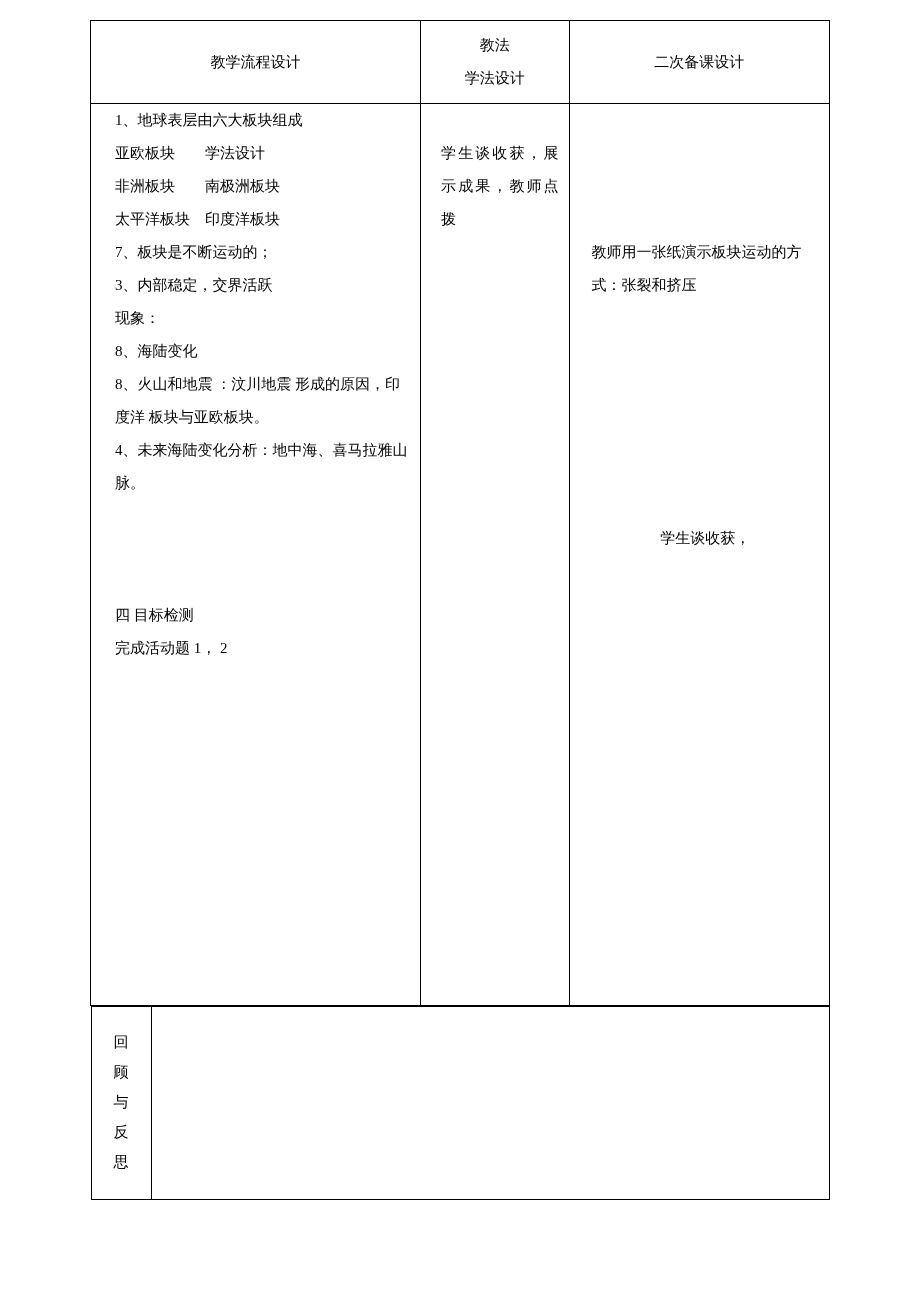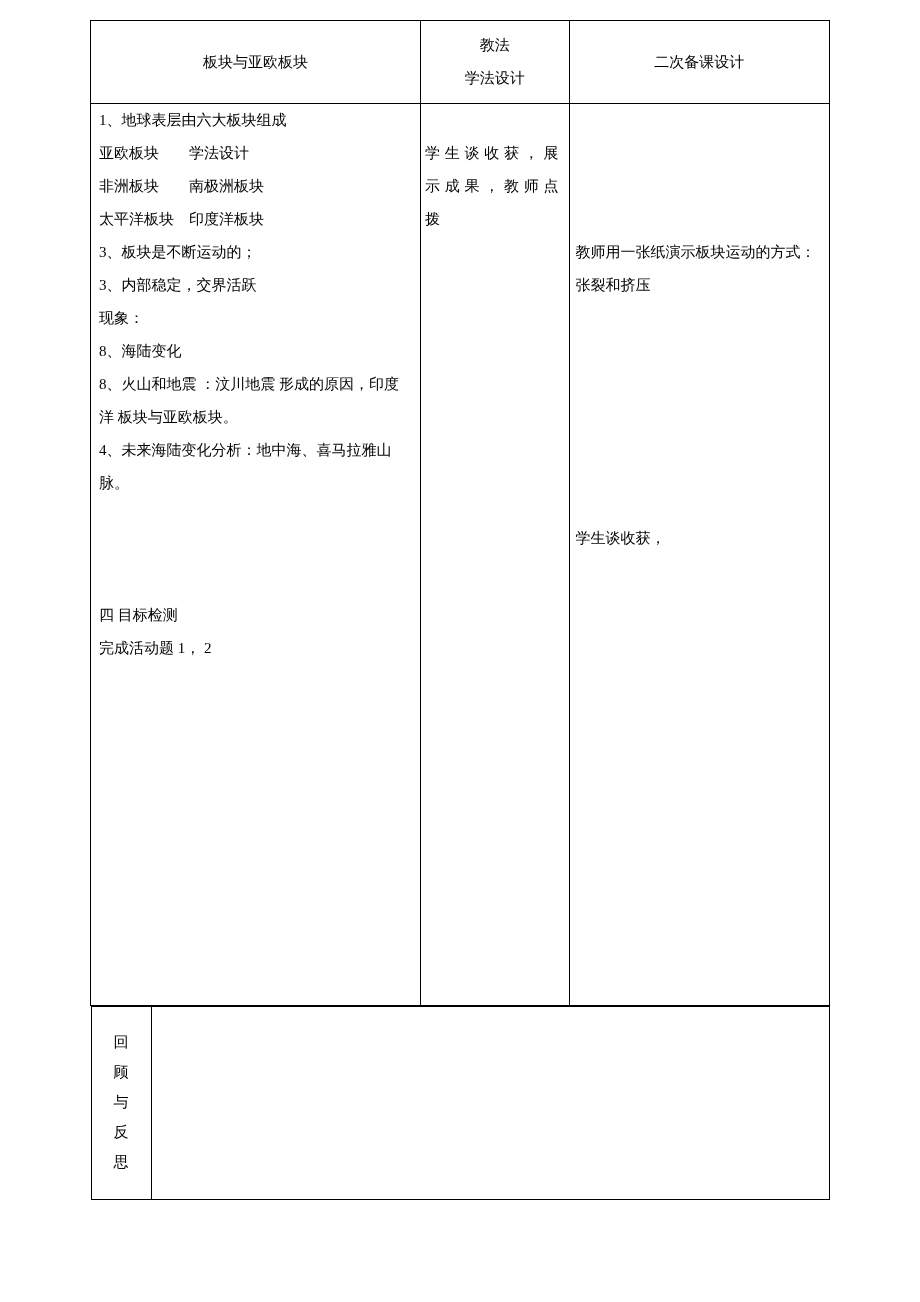--- a/index.html
+++ b/index.html
@@ -48,21 +48,21 @@
     
     .col2 {
       width: 130px;
     }
     
     .col3 {
       width: 228px;
     }
     
     .content-cell {
-      padding: 0 8px 0 4px;
+      padding: 0 8px 0 20px;
     }
     
     .bottom-label-col {
       width: 60px;
       text-align: center;
       vertical-align: middle;
       padding: 20px 0;
     }
     
     .vertical-text {
@@ -88,59 +88,59 @@
     }
   </style>
 </head>
 <body>
 
 <div class="table-container">
   <table>
     <tbody>
         <tr class="header-row">
       <td class="col1">
-        <span>板块与亚欧板块</span>
+        <span>教学流程设计</span>
       </td>
       <td class="col2">
         <div>教法</div>
         <div>学法设计</div>
       </td>
       <td class="col3">
         <span>二次备课设计</span>
       </td>
     </tr>
 
     <tr>
       <td class="col1 content-cell main-content">
         <div class="line">1、地球表层由六大板块组成</div>
         <div class="line">亚欧板块　　学法设计</div>
         <div class="line">非洲板块　　南极洲板块</div>
         <div class="line">太平洋板块　印度洋板块</div>
-        <div class="line">3、板块是不断运动的；</div>
+        <div class="line">7、板块是不断运动的；</div>
         <div class="line">3、内部稳定，交界活跃</div>
         <div class="line">现象：</div>
         <div class="line">8、海陆变化</div>
         <div class="line">8、火山和地震 ：汶川地震 形成的原因，印度洋 板块与亚欧板块。</div>
         <div class="line">4、未来海陆变化分析：地中海、喜马拉雅山脉。</div>
         <div class="spacer-small"></div>
         <div class="spacer-small"></div>
         <div class="spacer-small"></div>
         <div class="line">四 目标检测</div>
         <div class="line">完成活动题 1，  2</div>
         <div class="middle-section"></div>
       </td>
       <td class="col2 content-cell">
         <div style="height:33px;"></div>
         <div style="letter-spacing:2px; text-align:justify; text-align-last:justify; line-height:2.2;">学生谈收获，展示成果，教师点拨</div>
       </td>
       <td class="col3 content-cell">
         <div style="height:132px;"></div>
         <div style="line-height:2.2; padding:0 2px;">教师用一张纸演示板块运动的方式：张裂和挤压</div>
         <div style="height:220px;"></div>
-        <div style="line-height:2.2; padding:0 2px;">学生谈收获，</div>
+        <div style="line-height:2.2; padding:0 2px;text-align:center;">学生谈收获，</div>
       </td>
     </tr>
 
     <tr>
       <td colspan="3" style="padding:0; border:none;">
         <table style="width:100%; border-collapse:collapse;">
           <tbody>
                 <tr>
             <td class="bottom-label-col" style="border:1px solid #000; border-top:1px solid #000;">
               <div class="vertical-text">

